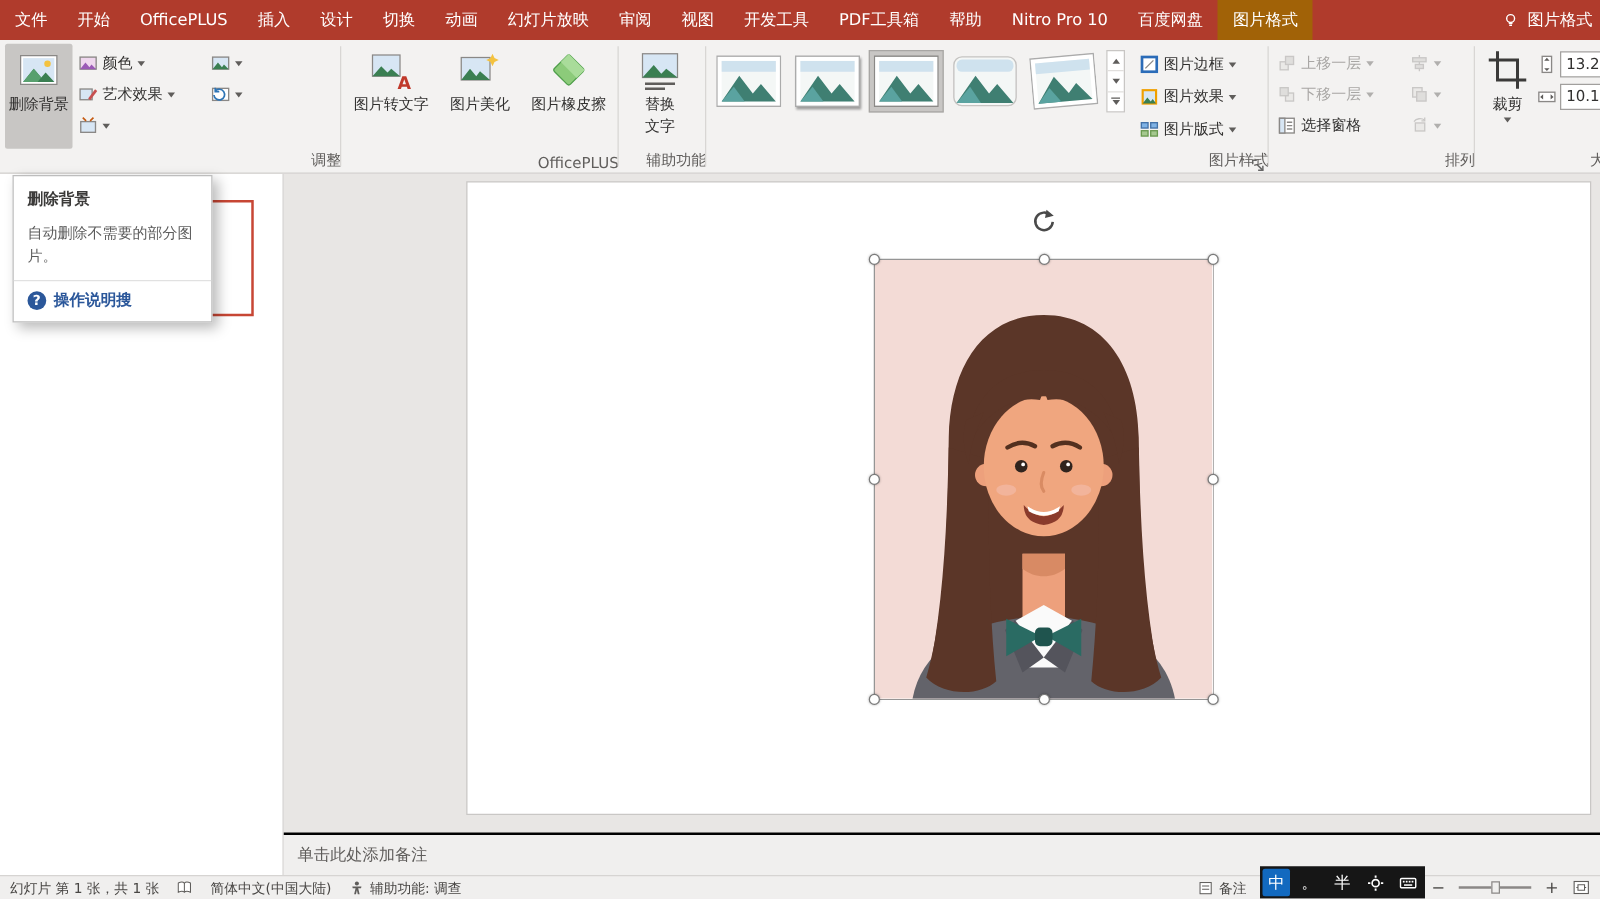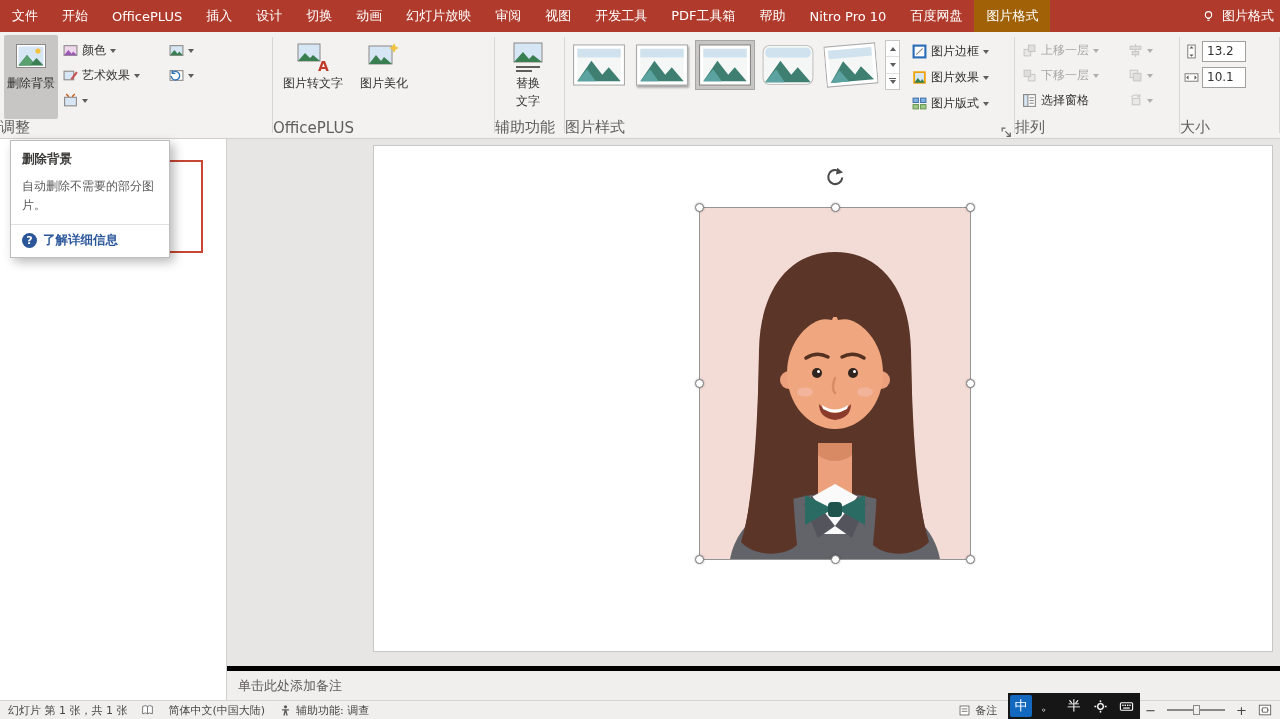--- a/index.html
+++ b/index.html
@@ -10,21 +10,21 @@
   
   .menubar { position:absolute; top:0; left:0; right:0; height:32px; background:#b03b2c; display:flex; align-items:stretch; color:#fff; font-size:13px; z-index:40; }
   .menu-tab { display:flex; align-items:center; padding:4px 12px; white-space:nowrap; }
   .menu-tab.active { background:#a16207; }
   .menu-search { margin-left:auto; display:flex; align-items:center; gap:7px; padding:0 6px; overflow:hidden; white-space:nowrap; }
 
   
   .ribbon { position:absolute; top:32px; left:0; right:0; height:107px; background:#f3f2f1; border-bottom:1px solid #d2d0ce; display:flex; z-index:30; }
   .rgroup { position:relative; height:100%; padding:3px 4px 16px 4px; display:flex; align-items:flex-start; gap:2px; flex:none; }
   .rgroup::after { content:""; position:absolute; right:0; top:5px; bottom:5px; width:1px; background:#d8d6d4; }
-  .rgroup-label { position:absolute; bottom:1px; left:0; right:0; text-align:left; font-size:15px; color:#605e5c; }
+  .rgroup-label { position:absolute; bottom:1px; left:0; right:0; text-align:right; font-size:12px; color:#605e5c; }
   .bigbtn { display:flex; flex-direction:column; align-items:center; justify-content:flex-start; padding:4px 3px 0; gap:3px; font-size:12px; color:#323130; text-align:center; border-radius:2px; height:84px; }
   .bigbtn.sel { background:#c8c6c4; }
   .bicon { width:34px; height:34px; flex:none; }
   .bicon svg { width:100%; height:100%; }
   .blabel { line-height:1.25; white-space:nowrap; }
   .rcol { display:flex; flex-direction:column; gap:2px; padding-top:4px; }
   .smallrow { display:flex; align-items:center; gap:4px; font-size:12px; color:#323130; height:23px; padding:0 3px; white-space:nowrap; }
   .sicon { width:15px; height:15px; flex:none; }
   .sicon svg { width:100%; height:100%; }
   .crt { width:0; height:0; border-left:3.5px solid transparent; border-right:3.5px solid transparent; border-top:4px solid #5f5d5b; display:inline-block; }
@@ -67,21 +67,21 @@
   .canvas { position:absolute; top:139px; left:227px; right:0; bottom:53px; background:#e8e6e4; z-index:5; }
   .slide { position:absolute; left:147px; top:7px; width:898px; height:505px; background:#fff; box-shadow:0 0 0 1px #c9c7c5; }
   .pic { position:absolute; left:326px; top:62px; width:270px; height:351px; box-shadow:0 0 0 1px rgba(130,130,130,.85); }
   .pic svg.portrait { width:100%; height:100%; display:block; }
   .handle { position:absolute; width:9px; height:9px; border-radius:50%; background:#fff; border:1.5px solid #7a7a7a; box-shadow:0 0 2px rgba(0,0,0,.35); z-index:8; }
   .h-tl{left:-5px;top:-5px;} .h-tc{left:calc(50% - 4.5px);top:-5px;} .h-tr{right:-5px;top:-5px;}
   .h-ml{left:-5px;top:calc(50% - 4.5px);} .h-mr{right:-5px;top:calc(50% - 4.5px);}
   .h-bl{left:-5px;bottom:-5px;} .h-bc{left:calc(50% - 4.5px);bottom:-5px;} .h-br{right:-5px;bottom:-5px;}
   .rot-handle { position:absolute; left:calc(50% - 11px); top:-42px; width:22px; height:22px; }
 
-  .notesbar { position:absolute; left:227px; right:0; bottom:19px; height:34px; background:#f0efee; border-top:5px solid #000000; display:flex; align-items:center; padding-left:11px; font-size:13px; color:#5f5d5b; z-index:12; }
+  .notesbar { position:absolute; left:227px; right:0; bottom:19px; height:34px; background:#f0efee; border-top:2px solid #000000; display:flex; align-items:center; padding-left:11px; font-size:13px; color:#5f5d5b; z-index:12; }
 
   
   .statusbar { position:absolute; left:0; right:0; bottom:0; height:19px; background:#f0efee; border-top:1px solid #d6d4d2; display:flex; align-items:center; font-size:11px; color:#484644; padding:0 8px; gap:14px; z-index:20; white-space:nowrap; }
   .sb-item { display:flex; align-items:center; gap:4px; }
   .sb-ic { width:13px; height:13px; display:inline-block; }
   .sb-ic svg { width:100%; height:100%; }
   .sb-right { margin-left:auto; display:flex; align-items:center; gap:11px; }
   .viewbtns { display:flex; align-items:center; gap:8px; }
   .zoomtrack { width:58px; height:2px; background:#8a8886; position:relative; }
   .zoomknob { position:absolute; left:26px; top:-4px; width:7px; height:10px; background:#f0efee; border:1px solid #8a8886; }
@@ -210,20 +210,31 @@
       <div class="bigbtn" style="width:66px">
         <span class="bicon">
           <svg viewBox="0 0 34 34">
               <rect x="2" y="7" width="23" height="18" fill="#d7e6f4" stroke="#8a8886"></rect>
               <path d="M2 25 l7-9 5 6 3-4 8 7z" fill="#3a7f52"></path>
               <path d="M27 4 l1.6 3.4 3.4 1.6 -3.4 1.6 -1.6 3.4 -1.6 -3.4 -3.4 -1.6 3.4 -1.6 z" fill="#f4c23f"></path>
             </svg>
         </span>
         <span class="blabel">图片美化</span>
       </div>
+      <div class="bigbtn" style="width:72px">
+        <span class="bicon">
+          <svg viewBox="0 0 34 34">
+              <g transform="rotate(45 17 17)">
+                <rect x="8" y="8" width="18" height="18" rx="2" fill="#8ccb7a" stroke="#4e9e4a"></rect>
+                <rect x="8" y="8" width="18" height="9" fill="#a9dc9a"></rect>
+              </g>
+            </svg>
+        </span>
+        <span class="blabel">图片橡皮擦</span>
+      </div>
       <div class="rgroup-label">OfficePLUS</div>
     </div>
 
     <div class="rgroup" style="width:70px">
       <div class="bigbtn" style="width:58px">
         <span class="bicon">
           <svg viewBox="0 0 34 34">
               <rect x="3" y="4" width="28" height="19" fill="#d7e6f4" stroke="#8a8886"></rect>
               <path d="M3 23 l9-10 6 7 4-4 9 7z" fill="#3a7f52"></path>
               <line x1="5" y1="28" x2="29" y2="28" stroke="#5f5d5b" stroke-width="2"></line>
@@ -402,20 +413,30 @@
                 <path d="M11 1 v2.5 h-2.5" fill="none" stroke="#979593"></path>
               </svg>
           </span>
           <span class="crt"></span>
         </div>
       </div>
       <div class="rgroup-label">排列</div>
     </div>
 
     <div class="rgroup" style="flex:1">
+      <div class="bigbtn" style="width:44px">
+        <span class="bicon">
+          <svg viewBox="0 0 34 34" fill="none" stroke="#3b3a39" stroke-width="2.4">
+              <path d="M9 2 v23 h23"></path>
+              <path d="M2 9 h23 v23"></path>
+            </svg>
+        </span>
+        <span class="blabel">裁剪</span>
+        <span class="crt"></span>
+      </div>
       <div class="rcol">
         <div class="numrow">
           <span class="sicon">
             <svg viewBox="0 0 14 14">
                 <rect x="3.5" y="1" width="7" height="12" fill="#fff" stroke="#8a8886"></rect>
                 <path d="M7 2 l-2 2.2 h4 z M7 12 l-2 -2.2 h4 z" fill="#5f5d5b"></path>
               </svg>
           </span>
           <span class="numfield">13.2</span>
         </div>
@@ -432,21 +453,21 @@
       <div class="rgroup-label">大小</div>
     </div>
   </div>
 
   <div class="tooltip">
     <h4>删除背景</h4>
     <p>自动删除不需要的部分图片。</p>
     <div class="tt-sep"></div>
     <div class="tt-link">
       <span class="qicon">?</span>
-      <span>了解详细信息</span>
+      <span>操作说明搜</span>
     </div>
   </div>
 
   <div class="thumbs">
     <div class="thumb1">
       <div class="mini-pic">
         <div class="mini-head"></div>
       </div>
     </div>
   </div>

